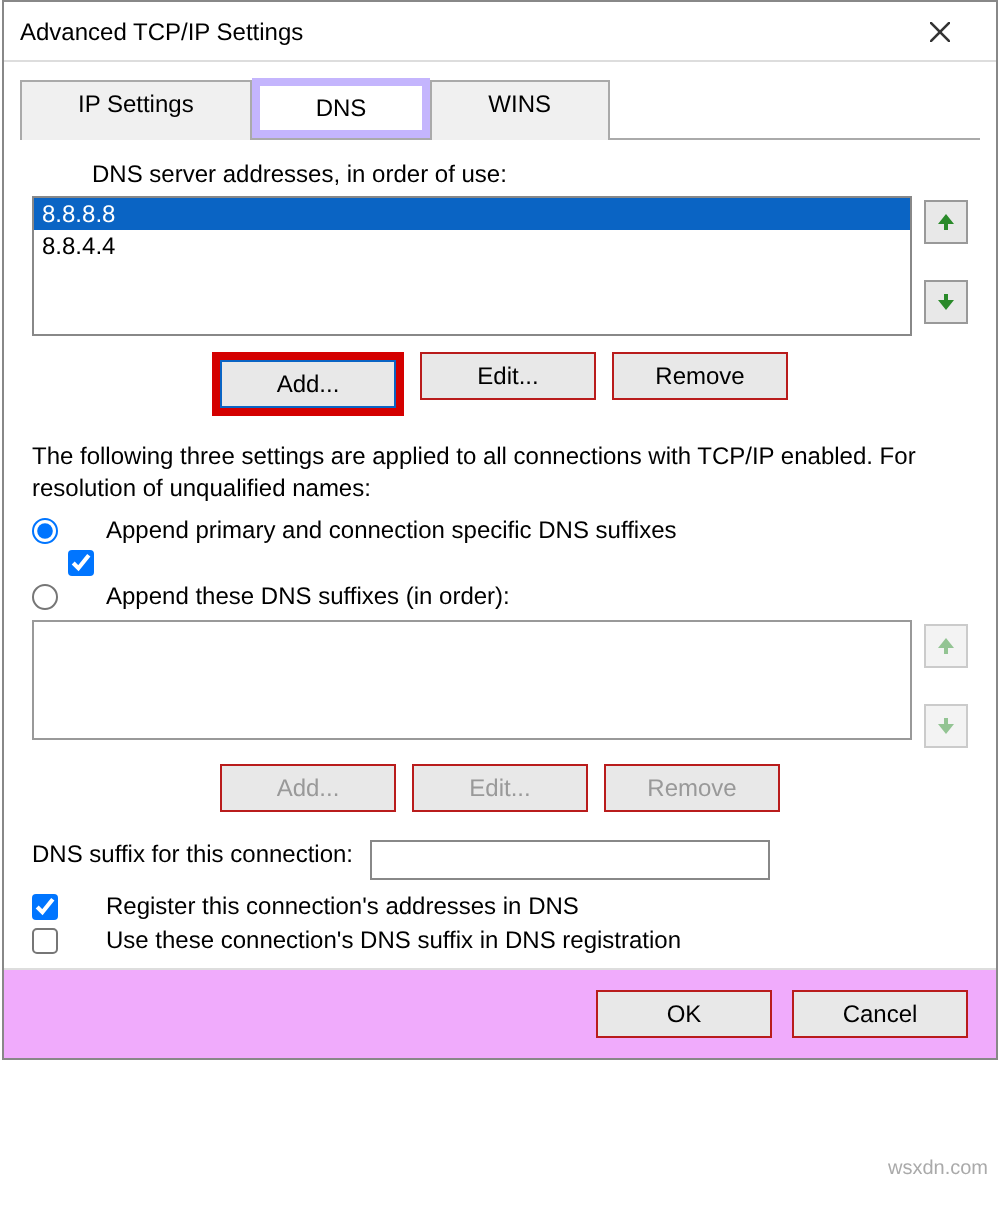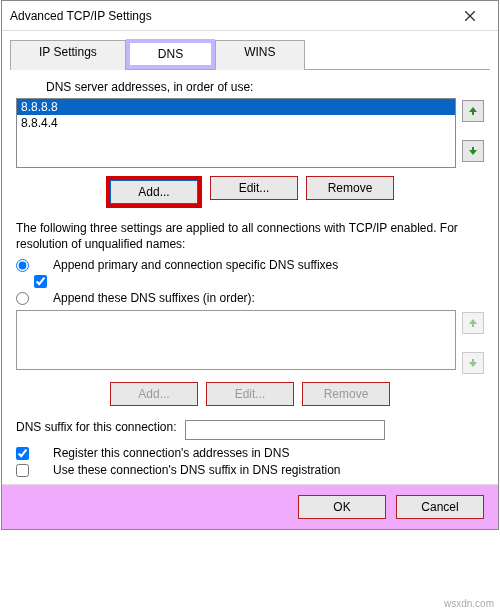--- a/index.html
+++ b/index.html
@@ -30,21 +30,21 @@
     .highlighted-btn-box { border: 4px solid #d40000; }
     .note { margin: 12px 0 6px 0; line-height: 1.35; }
     .radio, .check { display: flex; align-items: flex-end; gap: 24px; margin: 3px 0; }
     .indent { margin-left: 18px; }
     .radio input, .check input { margin: 0; }
     .suffixlist { border: 1px solid #999; height: 60px; background: #fff; }
     .smallgap { height: 2px; }
     .suffix-input-row { display: flex; gap: 8px; margin: 14px 0 6px 0; }
     .suffix-input { border: 1px solid #888; height: 20px; width: 200px; padding: 0 4px; }
     .dialog-btns { display: flex; justify-content: flex-end; gap: 10px; padding: 10px 14px; border-top: 1px solid #ddd; background: #f0abfc; }
-    .footer { position: absolute; bottom: 1px; right: 6px; font-size: 10px; color: #aaa; }
+    .footer { position: absolute; bottom: 20px; right: 6px; font-size: 10px; color: #aaa; }
   </style>
 </head>
 <body>
 
 <div class="window">
 
   <div class="titlebar">
     <span>Advanced TCP/IP Settings</span>
     <div class="close">
       <svg viewBox="0 0 10 10">

